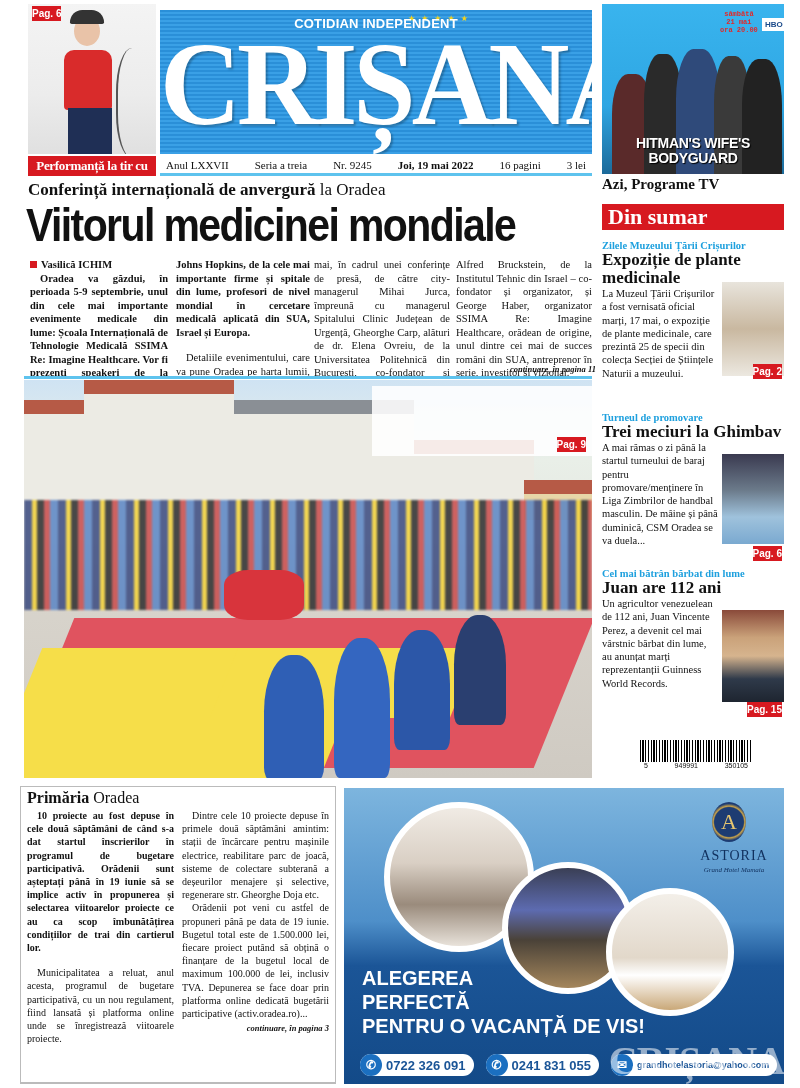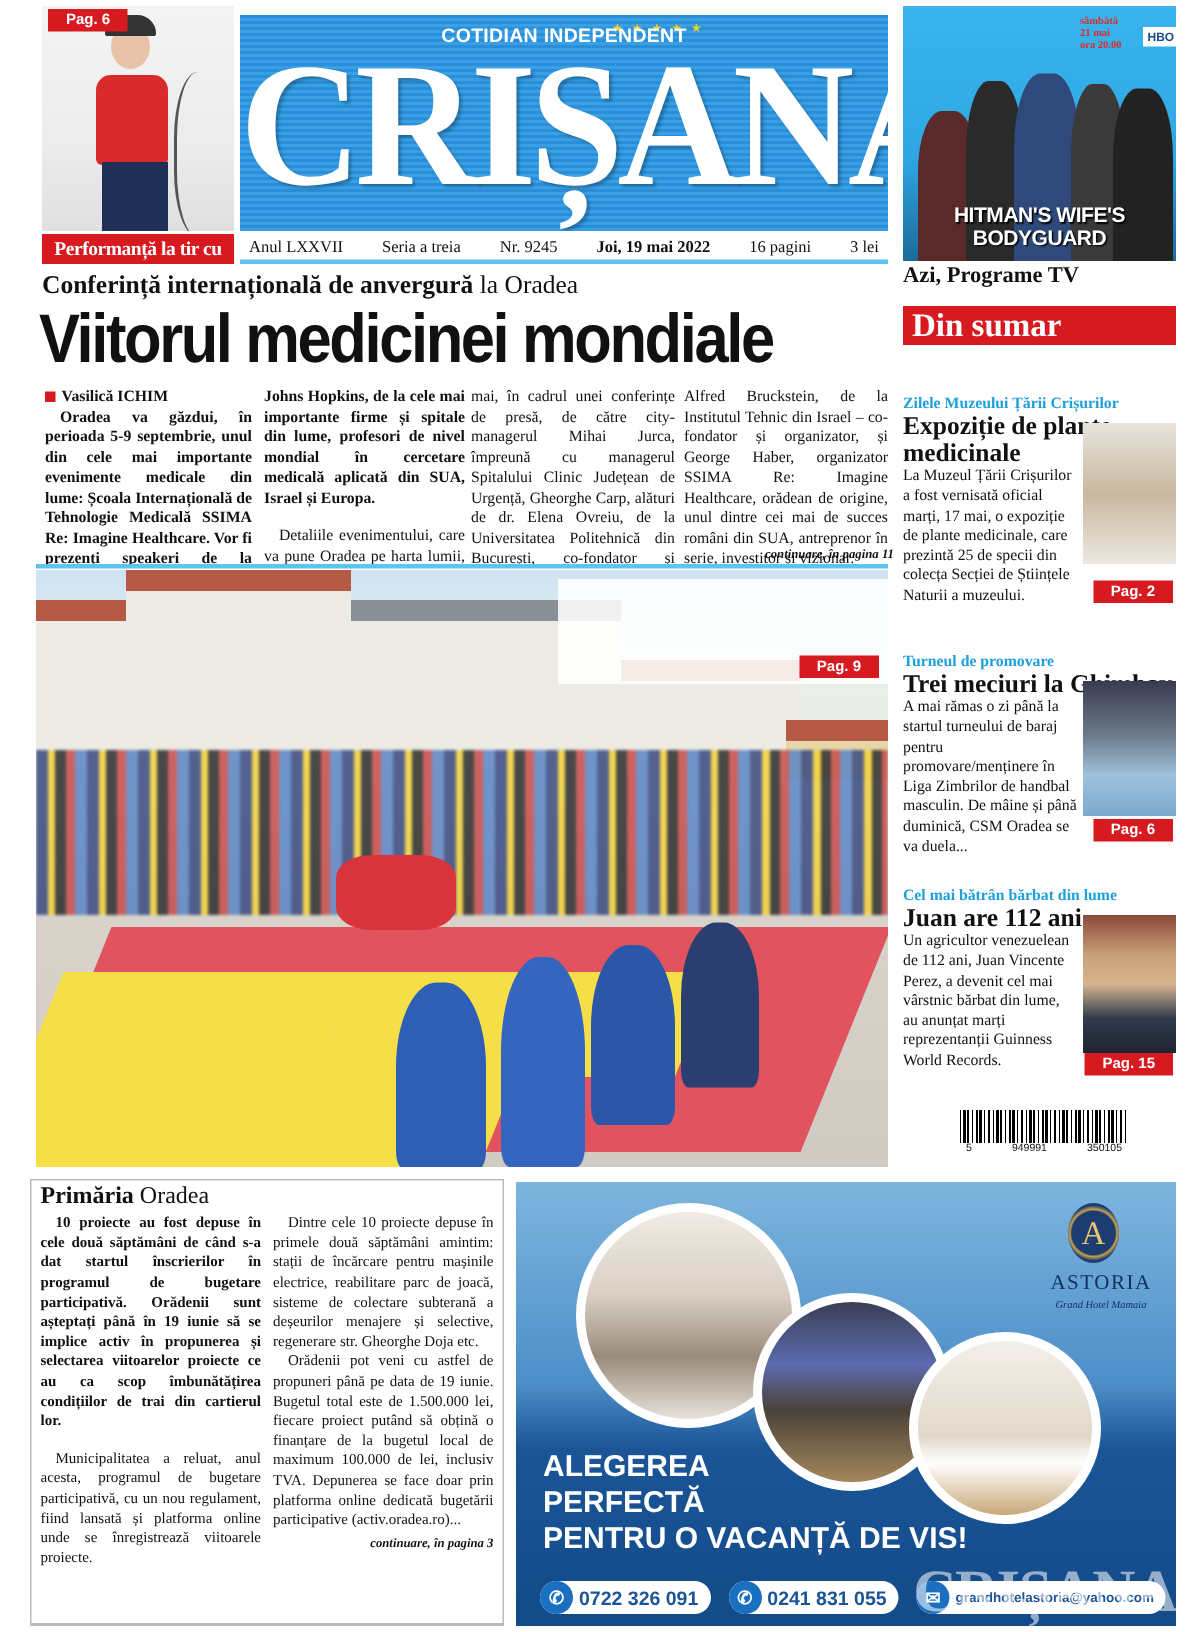--- a/index.html
+++ b/index.html
@@ -6,33 +6,33 @@
   body { width: 800px; height: 1088px; background: #fff; font-family: "Liberation Serif", serif; color: #111; position: relative; overflow: hidden; }
   .abs { position: absolute; }
 
   
   .promo-photo { left: 28px; top: 4px; width: 128px; height: 150px; background: linear-gradient(180deg,#f4f4f4 0%,#ececec 60%,#e0e0e0 100%); overflow: hidden; }
   .promo-photo .head { position:absolute; left:46px; top:12px; width:26px; height:30px; border-radius:50%; background:#e9c3a8; }
   .promo-photo .cap { position:absolute; left:42px; top:6px; width:34px; height:14px; border-radius:14px 14px 2px 2px; background:#333; }
   .promo-photo .torso { position:absolute; left:36px; top:46px; width:48px; height:60px; border-radius:10px 10px 4px 4px; background:#d92b2b; }
   .promo-photo .legs { position:absolute; left:40px; top:104px; width:44px; height:50px; background:#1f2f55; }
   .promo-photo .bow { position:absolute; left:88px; top:44px; width:40px; height:110px; border-left:2px solid #555; border-radius:40% 0 0 40%; }
-  .pag-tag { background: #d71920; color: #fff; font-family: "Liberation Sans", sans-serif; font-weight: bold; font-size: 10px; padding: 1px 12px; line-height: 13px; }
+  .pag-tag { background: #d71920; color: #fff; font-family: "Liberation Sans", sans-serif; font-weight: bold; font-size: 10px; padding: 1px 0; line-height: 13px; }
   .promo-caption { left: 28px; top: 156px; width: 128px; height: 20px; background: #d71920; color: #fff; font-weight: bold; font-size: 13px; text-align: center; line-height: 20px; font-family: "Liberation Serif", serif; letter-spacing: -0.3px; }
 
   .masthead { left: 160px; top: 10px; width: 432px; height: 144px; background: repeating-linear-gradient(180deg,#2a8fd8 0px,#2a8fd8 2px,#3aa0e6 2px,#3aa0e6 4px); overflow: hidden; }
   .masthead .tagline { position:absolute; left:0; right:0; top:6px; text-align:center; color:#fff; font-family:"Liberation Sans", sans-serif; font-weight:bold; font-size:13px; letter-spacing:0.2px; }
   .masthead .logo { position:absolute; left:0; right:0; top:14px; text-align:center; color:#fff; font-family:"Liberation Serif", serif; font-weight:bold; font-size:112px; letter-spacing:-4px; line-height:120px; transform: scaleY(1.05); text-shadow: 2px 2px 2px rgba(0,0,0,0.25); }
   .masthead .stars { position:absolute; left:248px; top:4px; color:#f5d31a; font-size:8px; letter-spacing:2px; }
 
   .issue-bar { left: 160px; top: 156px; width: 432px; height: 20px; border-bottom: 3px solid #5ec3ee; display:flex; align-items:center; justify-content:space-between; padding: 0 6px 0 6px; font-size: 11px; }
   .issue-bar .b { font-weight: bold; }
 
   .tv-ad { left: 602px; top: 4px; width: 182px; height: 170px; background: linear-gradient(180deg,#39b4ee 0%,#2ea6e3 60%,#1c6a9a 100%); overflow: hidden; }
-  .tv-ad .date { position:absolute; left:118px; top:6px; color:#e02a2a; font-size:7px; font-weight:bold; line-height:8px; }
+  .tv-ad .date { position:absolute; left:118px; top:6px; color:#e02a2a; font-size:7px; font-weight:bold; text-align:center; line-height:8px;font-family:Liberation Mono, monospace; }
   .tv-ad .hbo { position:absolute; left:160px; top:14px; background:#fff; color:#1b4a8a; font-family:"Liberation Sans", sans-serif; font-weight:bold; font-size:8px; padding:2px 3px; }
   .tv-ad .person { position:absolute; bottom:0; border-radius: 40% 40% 0 0; }
   .tv-ad .title { position:absolute; left:0; right:0; bottom:8px; text-align:center; color:#fff; font-family:"Liberation Sans", sans-serif; font-weight:bold; font-size:14px; line-height:15px; text-shadow:1px 1px 1px #000; letter-spacing:-0.3px; }
   .tv-caption { left: 602px; top: 176px; font-weight: bold; font-size: 15px; }
 
   .supertitle { left: 28px; top: 180px; font-size: 17px; }
   .supertitle b { font-weight: bold; }
   .main-headline { left: 26px; top: 200px; font-family: "Liberation Sans", sans-serif; font-weight: bold; font-size: 41px; letter-spacing: -1.6px; transform: scaleY(1.12); transform-origin: top left; white-space: nowrap; }
 
   .col { font-size: 10.5px; line-height: 13.5px; text-align: justify; }
@@ -50,21 +50,21 @@
   .photo-main .mat-yellow { position:absolute; left:-10px; top:268px; width:330px; height:140px; background:#f6de49; transform: skewX(-22deg); }
   .photo-main .mat-yellow2 { position:absolute; left:200px; top:268px; width:240px; height:70px; background:#f6de49; transform: skewX(-22deg); }
   .photo-main .wrestler { position:absolute; border-radius: 45% 45% 10% 10%; }
   .photo-caption { left: 372px; top: 386px; width: 220px; height: 70px; background: rgba(255,255,255,0.88); padding: 3px 5px; font-weight: bold; font-size: 10px; line-height: 12.5px; text-align: justify; }
   .photo-caption p { text-indent: 10px; }
   .photo-caption .pag-tag { position:absolute; right:6px; bottom:4px; }
 
   
   .sumar { left: 602px; top: 204px; width: 182px; height: 26px; background: #d71920; color: #fff; font-weight: bold; font-size: 22px; line-height: 26px; padding-left: 6px; }
   .side-item { left: 602px; width: 182px; }
-  .side-kicker { color: #1ea0de; font-weight: bold; font-size: 10.5px; margin-top: 24px; }
+  .side-kicker { color: #1ea0de; font-weight: bold; font-size: 10.5px; }
   .side-title { font-weight: bold; font-size: 17px; line-height: 18px; }
   .side-body { font-size: 10.5px; line-height: 13.3px; }
   .side-img { position:absolute; overflow:hidden; }
   .side-item .pag-tag { position:absolute; }
 
   .barcode { left: 640px; top: 740px; width: 112px; height: 30px; }
   .barcode .bars { height: 22px; background: repeating-linear-gradient(90deg,#000 0 1px,#fff 1px 2px,#000 2px 4px,#fff 4px 5px,#000 5px 6px,#fff 6px 8px,#000 8px 9px,#fff 9px 11px); }
   .barcode .digits { font-family:"Liberation Sans", sans-serif; font-size: 7px; display:flex; justify-content:space-between; padding: 0 4px; }
 
   
@@ -181,21 +181,21 @@
   <span class="pag-tag">Pag. 9</span>
 </div>
 
 <div class="abs sumar">Din sumar</div>
 
 <div class="abs side-item" style="top:240px;height:158px;">
   <div class="side-kicker">Zilele Muzeului Țării Crișurilor</div>
   <div class="side-title">Expoziție de plante medicinale</div>
   <div class="side-img" style="left:120px;top:42px;width:62px;height:94px;background:linear-gradient(180deg,#e8e4dc 0%,#c9b8a0 50%,#ece8e0 100%);"></div>
   <div class="side-body" style="width:116px;">La Muzeul Țării Crișurilor a fost vernisată oficial marți, 17 mai, o expoziție de plante medicinale, care prezintă 25 de specii din colecța Secției de Științele Naturii a muzeului.</div>
-  <span class="pag-tag" style="right:2px;top:147px;">Pag. 2</span>
+  <span class="pag-tag" style="right:2px;top:124px;">Pag. 2</span>
 </div>
 
 <div class="abs side-item" style="top:412px;height:148px;">
   <div class="side-kicker">Turneul de promovare</div>
   <div class="side-title">Trei meciuri la Ghimbav</div>
   <div class="side-img" style="left:120px;top:42px;width:62px;height:90px;background:linear-gradient(180deg,#3a3a50 0%,#6b7a8a 40%,#9fc2dc 70%,#7aa9d0 100%);"></div>
   <div class="side-body" style="width:116px;">A mai rămas o zi până la startul turneului de baraj pentru promovare/menținere în Liga Zimbrilor de handbal masculin. De mâine și până duminică, CSM Oradea se va duela...</div>
   <span class="pag-tag" style="right:2px;top:134px;">Pag. 6</span>
 </div>
 

